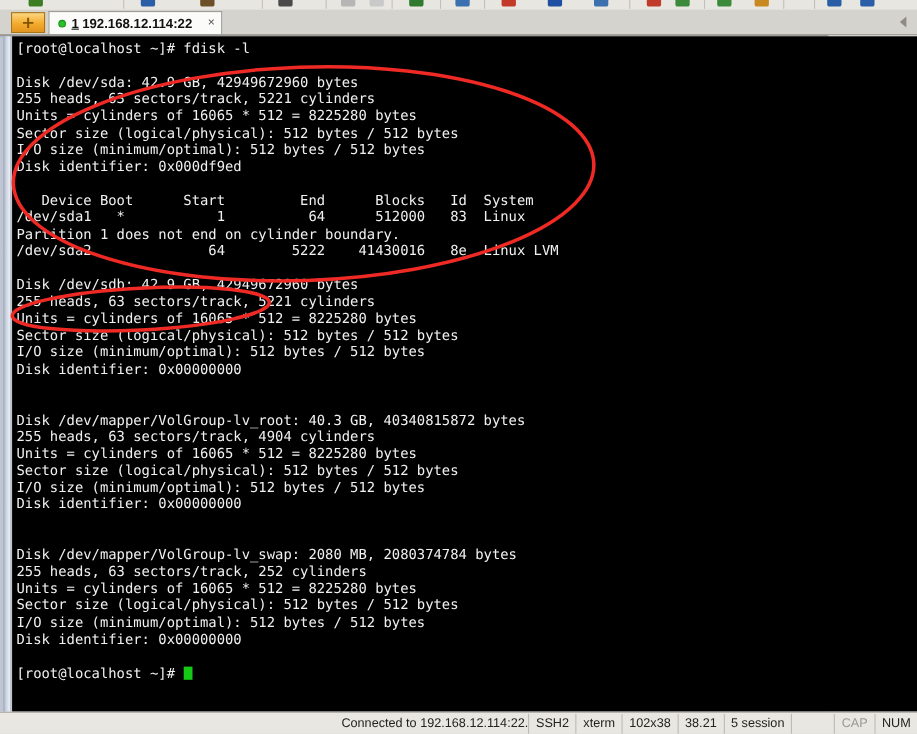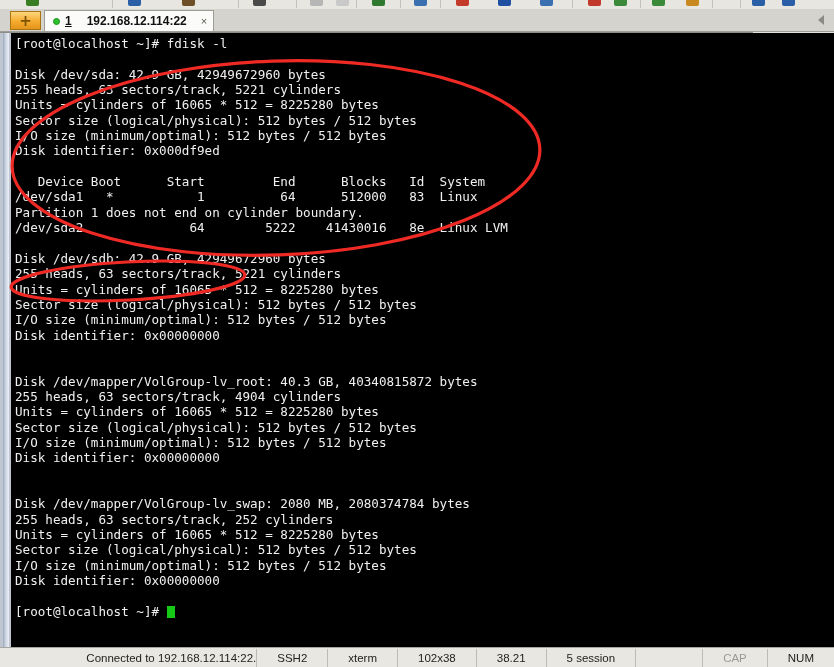--- a/index.html
+++ b/index.html
@@ -98,21 +98,20 @@
     font-weight: bold;
     color: #111;
     text-decoration: underline;
     margin-right: 3px;
   }
   .tab-title {
     font-size: 12px;
     font-weight: bold;
     color: #111;
     white-space: nowrap;
-    margin-left: 12px;
   }
   .tab-close {
     margin-left: 14px;
     font-size: 11px;
     color: #59574f;
     cursor: pointer;
     line-height: 1;
   }
   .tab-scroll-left {
     position: absolute;
@@ -189,21 +188,21 @@
     font-size: 11.5px;
     color: #23231f;
     text-align: right;
   }
   .sb-msg {
     padding-left: 10px;
     flex: 1;
     white-space: nowrap;
   }
   .sb-cell {
-    padding: 0 20px;
+    padding: 0 6px;
     border-left: 1px solid #bdbbb5;
     white-space: nowrap;
     line-height: 18px;
     height: 18px;
     display: flex;
     align-items: center;
   }
   .sb-cell.blank { width: 26px; }
   .sb-dim { color: #9b9993; }
   .sb-on { color: #23231f; }

